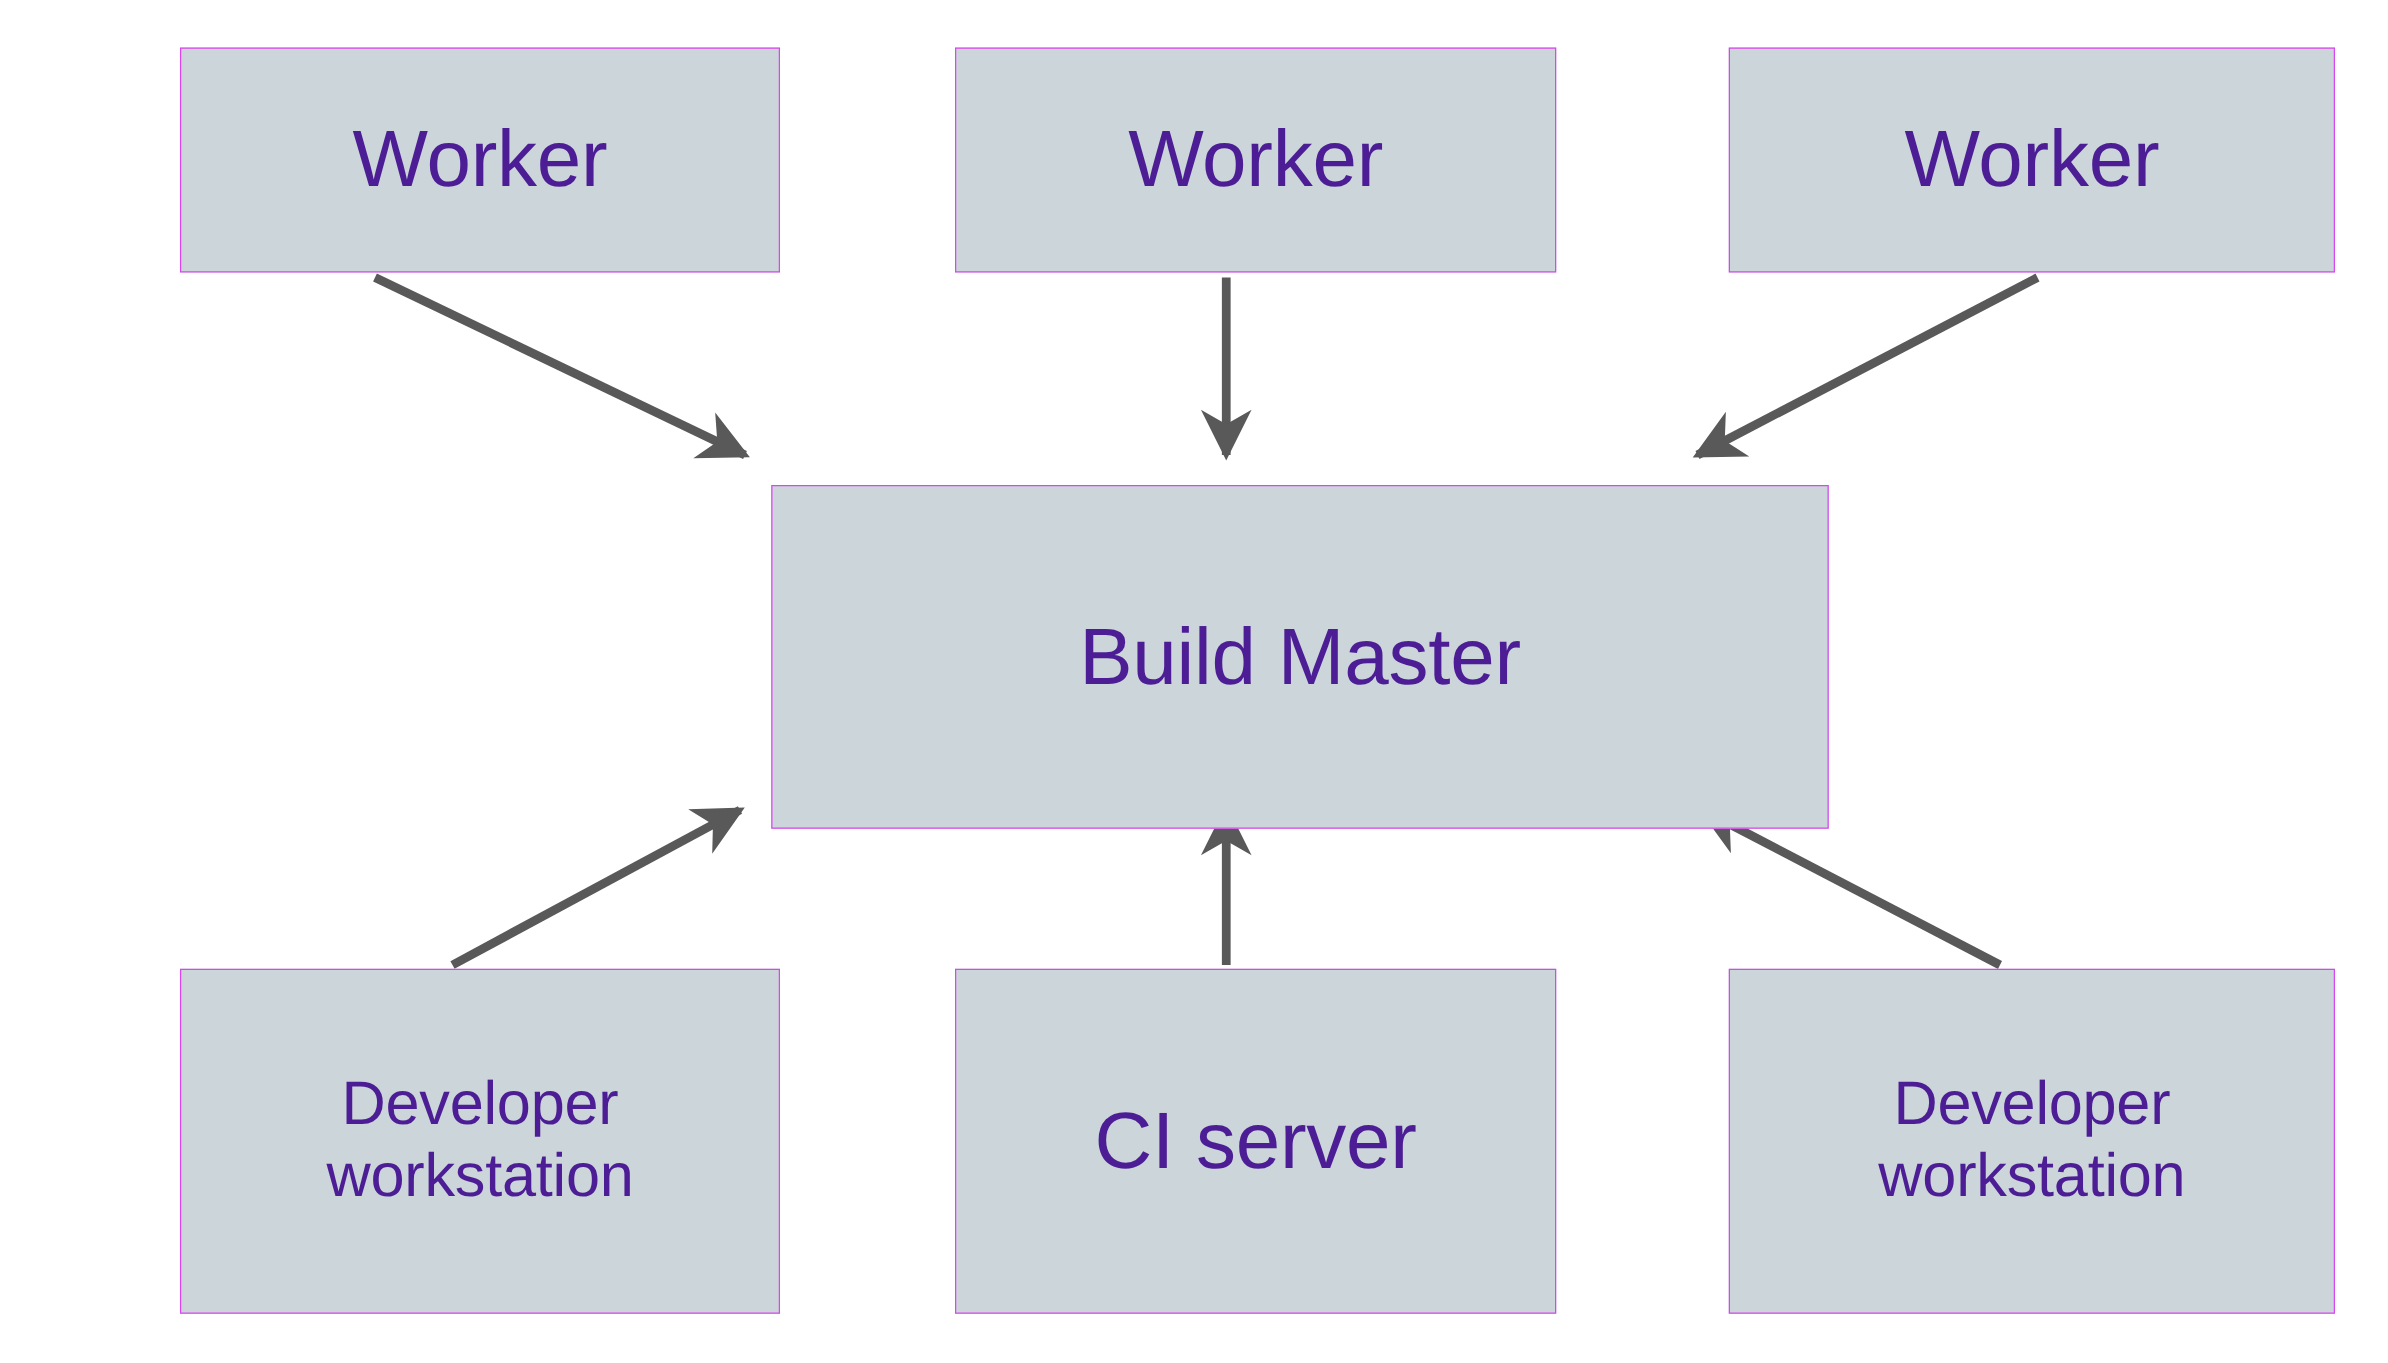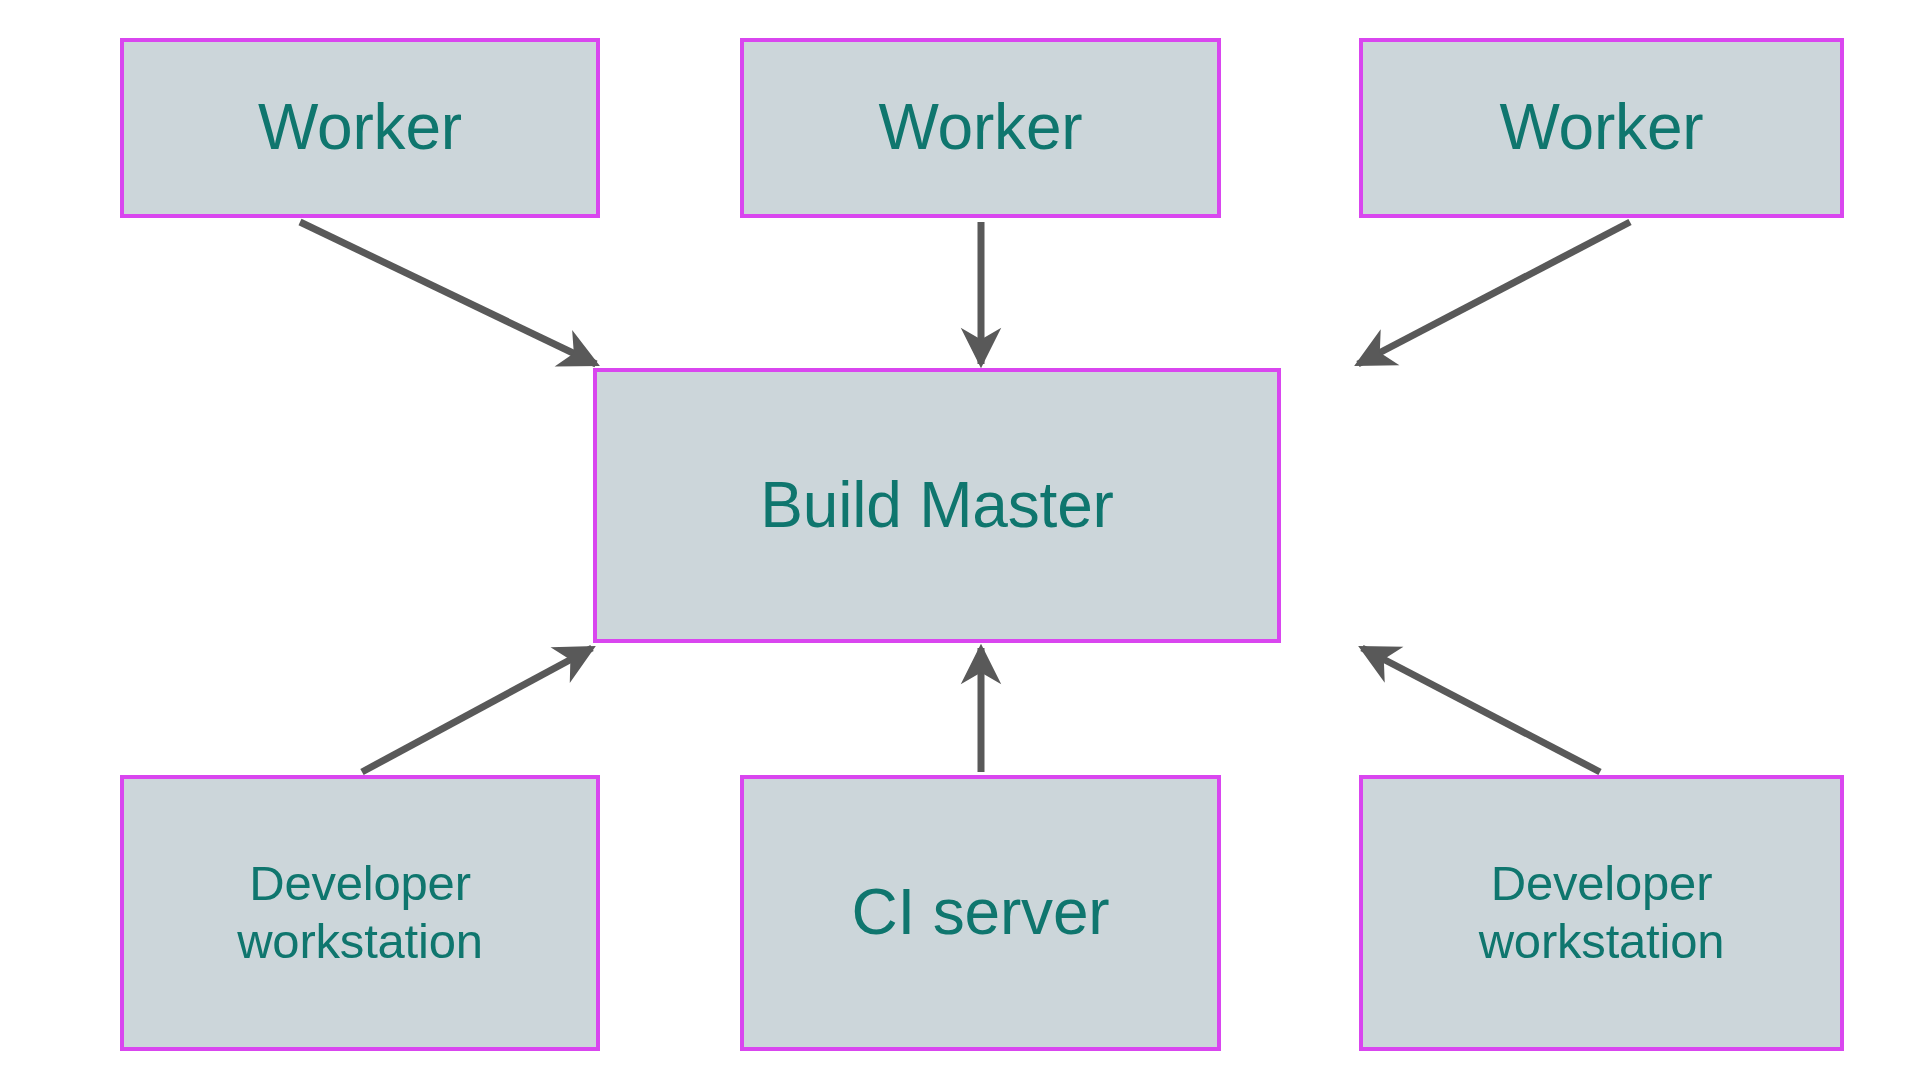--- a/index.html
+++ b/index.html
@@ -24,27 +24,28 @@
     left: 0;
     top: 0;
     width: 1910px;
     height: 1090px;
     pointer-events: none;
   }
   .node {
     position: absolute;
     box-sizing: border-box;
     background: #ccd6da;
-    border: 4px solid #d946ef;
+    border: 1px solid #d946ef;
     display: flex;
     align-items: center;
     justify-content: center;
     text-align: center;
-    color: #0f766e;
+    color: #4c1d95;
     z-index: 2;
+    margin-left: 24px;
   }
   .node-label {
     display: block;
     line-height: 1.18;
     white-space: pre-line;
     letter-spacing: -0.2px;
   }
   .node-worker .node-label { font-size: 64px; }
   .node-master .node-label { font-size: 64px; }
   .node-ci .node-label     { font-size: 64px; }
@@ -92,21 +93,21 @@
   </div>
 
   <div class="node node-worker" style="left:740px; top:38px; width:481px; height:180px;">
     <span class="node-label">Worker</span>
   </div>
 
   <div class="node node-worker" style="left:1359px; top:38px; width:485px; height:180px;">
     <span class="node-label">Worker</span>
   </div>
 
-  <div class="node node-master" style="left:593px; top:368px; width:688px; height:275px;">
+  <div class="node node-master" style="left:593px; top:388px; width:846px; height:275px;">
     <span class="node-label">Build Master</span>
   </div>
 
   <div class="node node-dev" style="left:120px; top:775px; width:480px; height:276px;">
     <span class="node-label">Developer
 workstation</span>
   </div>
 
   <div class="node node-ci" style="left:740px; top:775px; width:481px; height:276px;">
     <span class="node-label">CI server</span>

